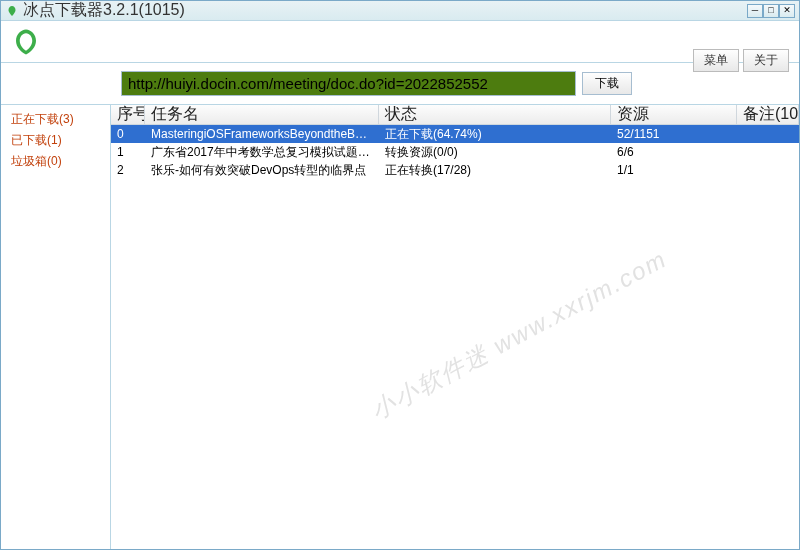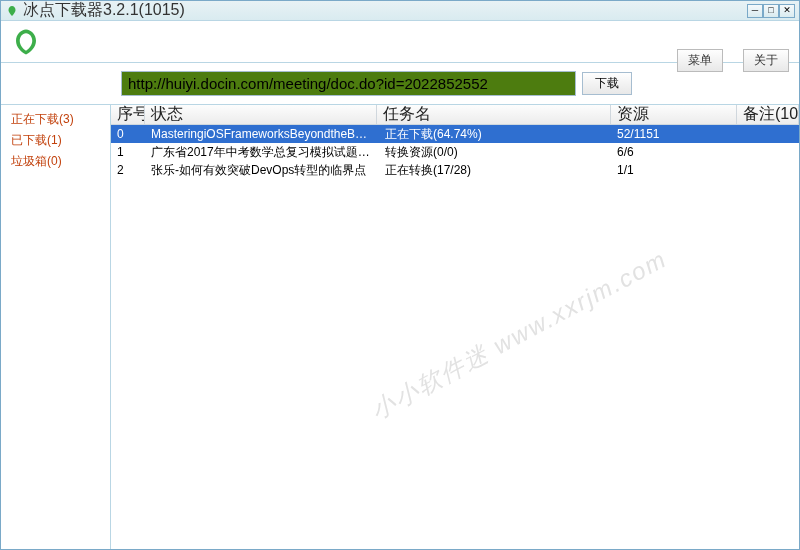--- a/index.html
+++ b/index.html
@@ -6,21 +6,21 @@
 body { font-family: "Microsoft YaHei", "SimSun", Tahoma, sans-serif; font-size: 12px; background: #fff; width: 800px; height: 550px; overflow: hidden; position: relative; }
 .window { width: 800px; height: 550px; border: 1px solid #7aa9c8; display: flex; flex-direction: column; background: #fff; }
 .titlebar { height: 20px; background: linear-gradient(#e8f2f5, #d9ebf0); display: flex; align-items: center; padding: 0 4px; border-bottom: 1px solid #b9d6e4; }
 .titlebar-icon { width: 14px; height: 14px; margin-right: 4px; display: flex; align-items: center; justify-content: center; }
 .titlebar-title { flex: 1; color: #333; font-size: 16px; }
 .titlebar-controls { display: flex; gap: 0; }
 .titlebar-btn { width: 16px; height: 14px; border: 1px solid #7aa9c8; background: linear-gradient(#f5f9fb,#d9ebf0); display: flex; align-items: center; justify-content: center; font-size: 9px; line-height: 1; cursor: pointer; }
 .header { height: 42px; background: #fff; display: flex; align-items: center; justify-content: space-between; padding: 0 10px; border-bottom: 1px solid #b9d6e4; }
 .brand { display: flex; align-items: center; gap: 6px; }
 .brand-text { font-size: 20px; color: #3dae4a; font-weight: 500; }
-.header-right { display: flex; gap: 20px; margin-top: 37px; }
+.header-right { display: flex; gap: 4px; margin-top: 37px; }
 .hdr-btn { background: linear-gradient(#fefefe,#e8e8e8); border: 1px solid #bbb; padding: 2px 10px; cursor: pointer; font-size: 12px; color: #333; }
 .urlbar { padding: 8px 10px 8px 120px; display: flex; gap: 6px; align-items: center; }
 .urlbar input { flex: 0 0 455px; border: 1px solid #a6bdd0; padding: 3px 6px; font-size: 15px; background: #4d7c0f; }
 .urlbar .dl-btn { background: linear-gradient(#fefefe,#e8e8e8); border: 1px solid #a6bdd0; padding: 2px 12px; cursor: pointer; font-size: 12px; }
 .body { flex: 1; display: flex; border-top: 1px solid #b9d6e4; overflow: hidden; }
 .sidebar { width: 110px; border-right: 1px solid #b9d6e4; background: #fff; padding: 4px 6px; }
 .sidebar-item { padding: 2px 4px; cursor: pointer; color: #c2410c; }
 .main { flex: 1; display: flex; flex-direction: column; position: relative; overflow: hidden; }
 .thead { display: flex; background: linear-gradient(#fdfdfd,#ececec); border-bottom: 1px solid #cfd8de; height: 20px; align-items: center; }
 .th { padding: 0 6px; border-right: 1px solid #d0d7dd; font-size: 16px; color: #222; white-space: nowrap; overflow: hidden; }
@@ -74,22 +74,22 @@
   <div class="body">
     <div class="sidebar">
       <div class="sidebar-item">正在下载(3)</div>
       <div class="sidebar-item">已下载(1)</div>
       <div class="sidebar-item">垃圾箱(0)</div>
     </div>
 
     <div class="main">
       <div class="thead">
         <div class="th c-idx">序号</div>
+        <div class="th c-name">任务名</div>
         <div class="th c-status">状态</div>
-        <div class="th c-name">任务名</div>
         <div class="th c-res">资源</div>
         <div class="th c-note">备注(1015)</div>
       </div>
       <div class="tbody">
         <div class="watermark">小小软件迷  www.xxrjm.com</div>
         <div id="rows">
             <div class="row selected">
               <div class="td c-idx">0</div>
               <div class="td c-name">MasteringiOSFrameworksBeyondtheBasics,2ndE...</div>
               <div class="td c-status">正在下载(64.74%)</div>

